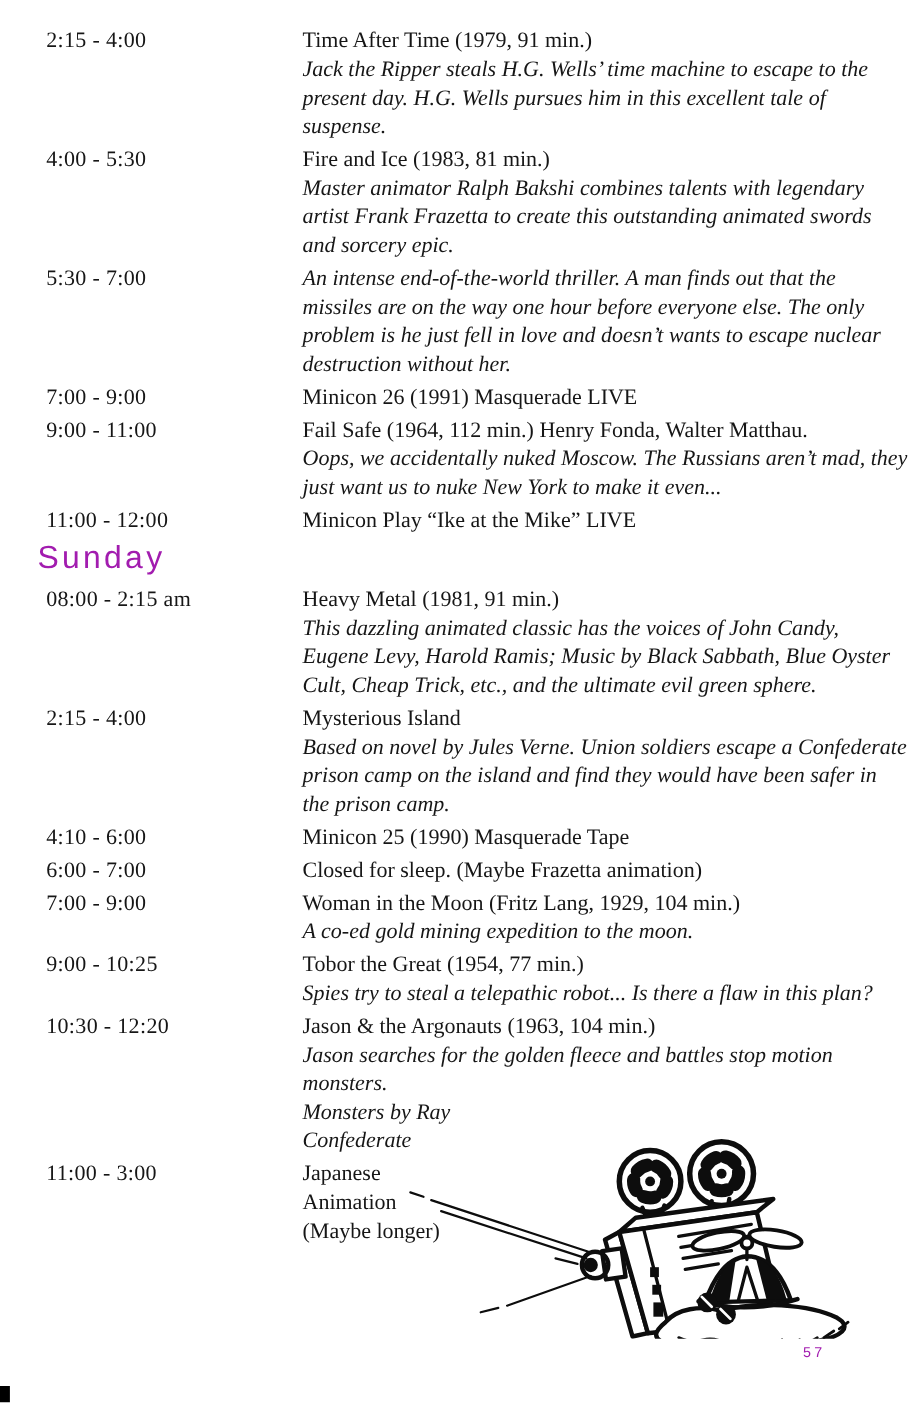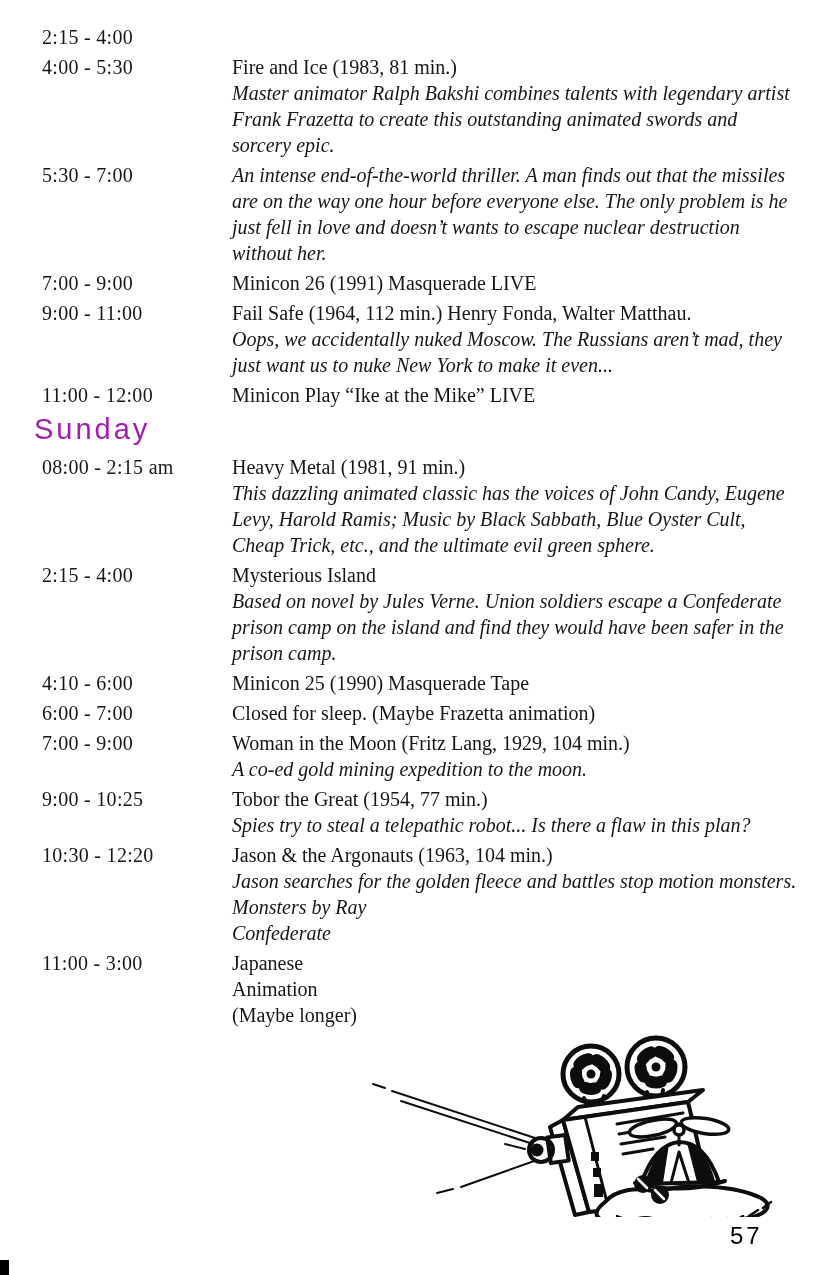--- a/index.html
+++ b/index.html
@@ -6,21 +6,21 @@
   body {
     width: 825px; height: 1275px;
     background: #ffffff;
     color: #161616;
     font-family: "Liberation Serif", serif;
     position: relative;
     overflow: hidden;
   }
   .schedule { padding-left: 42px; }
   .schedule.first { padding-top: 24px; }
-  .row { display: flex; margin-bottom: 4px; }
+  .row { display: flex; margin-bottom: 4px; gap: 43px; }
   .time {
     width: 190px; flex-shrink: 0;
     font-size: 20px; line-height: 26px;
     letter-spacing: 0.3px;
   }
   .content { width: 566px; font-size: 20px; line-height: 26px; }
   .title { font-style: normal; }
   .desc { font-style: italic; }
   .day-heading {
     font-family: "Liberation Sans", sans-serif;
@@ -29,37 +29,41 @@
     letter-spacing: 3px;
     margin: 0 0 8px 34px;
     color: #a21caf;
   }
   .projector {
     position: absolute; left: 365px; top: 1032px;
   }
   .page-number {
     position: absolute; left: 730px; top: 1222px;
     font-family: "Liberation Sans", sans-serif;
-    font-size: 24px; letter-spacing: 3px;
-    color: #000000;
+    font-size: 13px; letter-spacing: 3px;
+    color: #a21caf;
   }
   .corner-mark {
     position: absolute; left: 0; top: 1260px;
     width: 9px; height: 15px; background: #000;
   }
 </style>
 </head>
 <body>
 
 <div class="page">
 
   <div class="schedule first">
 
     <div class="row">
       <div class="time">2:15 - 4:00</div>
+      <div class="content">
+        <div class="title">Time After Time (1979, 91 min.)</div>
+        <div class="desc">Jack the Ripper steals H.G. Wells’ time machine to escape to the present day. H.G. Wells pursues him in this excellent tale of suspense.</div>
+      </div>
     </div>
 
     <div class="row">
       <div class="time">4:00 - 5:30</div>
       <div class="content">
         <div class="title">Fire and Ice (1983, 81 min.)</div>
         <div class="desc">Master animator Ralph Bakshi combines talents with legendary artist Frank Frazetta to create this outstanding animated swords and sorcery epic.</div>
       </div>
     </div>
 

